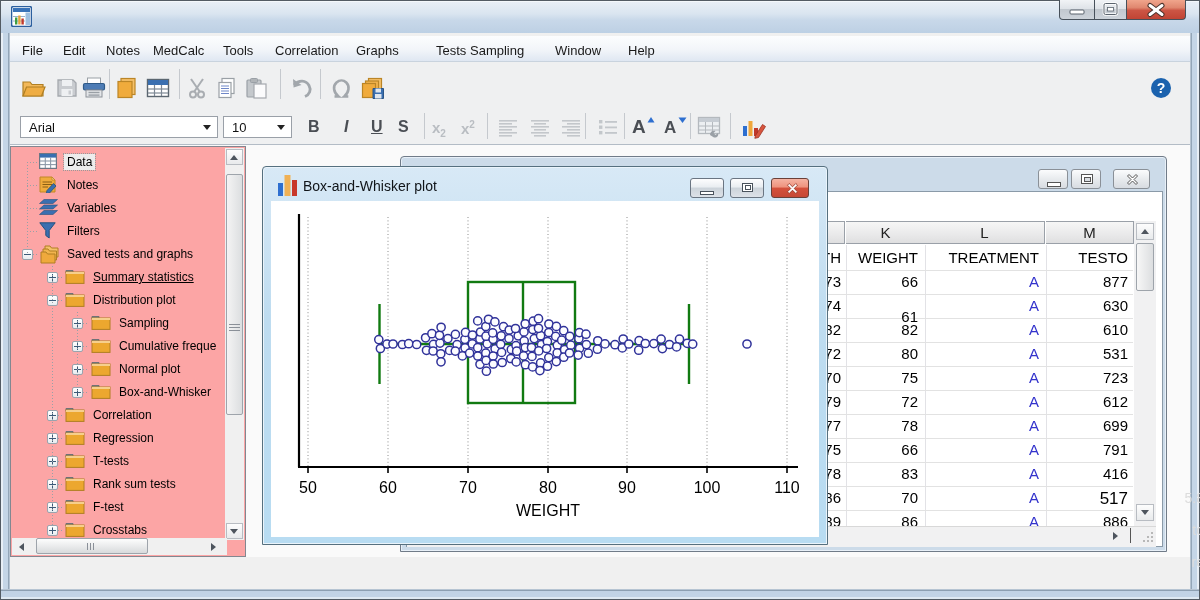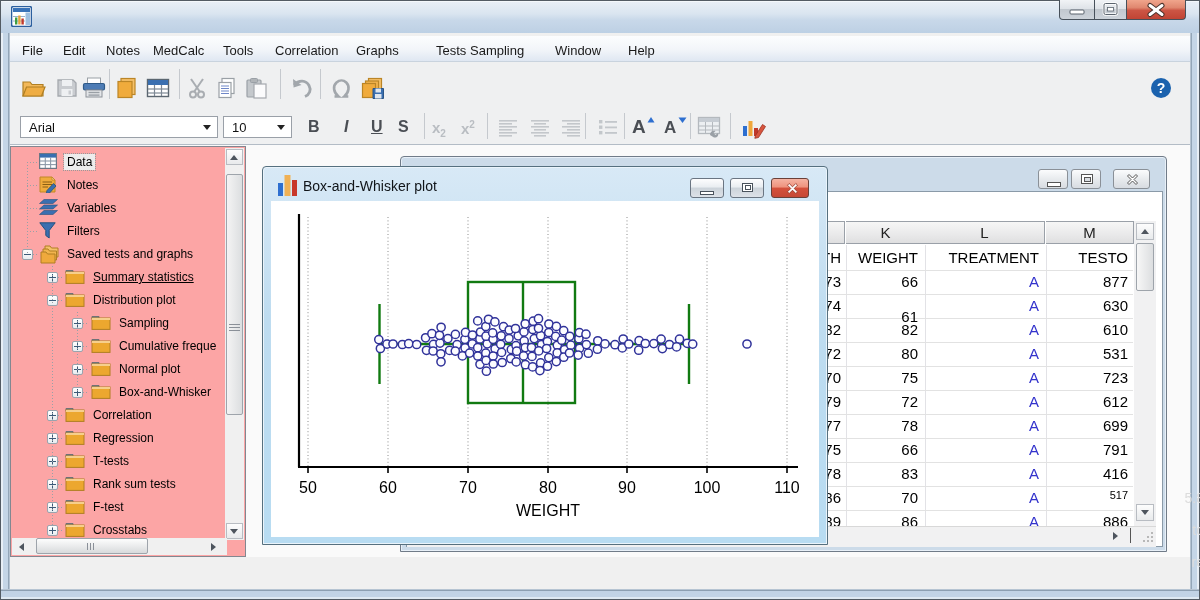--- a/index.html
+++ b/index.html
@@ -494,21 +494,21 @@
           <div style="position:absolute;left:641px;top:249px;width:80px;text-align:right;font-size:15px">791</div>
           <div style="position:absolute;left:0px;top:270px;width:726px;height:24px;border-bottom:1px solid #e2e2e2"></div>
           <div style="position:absolute;left:324px;top:273px;width:110px;text-align:right;font-size:15px">178</div>
           <div style="position:absolute;left:441px;top:273px;width:70px;text-align:right;font-size:15px">83</div>
           <div style="position:absolute;left:520px;top:273px;width:112px;text-align:right;font-size:15px;color:#3333cc">A</div>
           <div style="position:absolute;left:641px;top:273px;width:80px;text-align:right;font-size:15px">416</div>
           <div style="position:absolute;left:0px;top:294px;width:726px;height:24px;border-bottom:1px solid #e2e2e2"></div>
           <div style="position:absolute;left:324px;top:297px;width:110px;text-align:right;font-size:15px">186</div>
           <div style="position:absolute;left:441px;top:297px;width:70px;text-align:right;font-size:15px">70</div>
           <div style="position:absolute;left:520px;top:297px;width:112px;text-align:right;font-size:15px;color:#3333cc">A</div>
-          <div style="position:absolute;left:641px;top:297px;width:80px;text-align:right;font-size:11px">517</div>
+          <div style="position:absolute;left:641px;top:297px;width:80px;text-align:right;font-size:17px">517</div>
           <div style="position:absolute;left:0px;top:318px;width:726px;height:24px;border-bottom:1px solid #e2e2e2"></div>
           <div style="position:absolute;left:324px;top:321px;width:110px;text-align:right;font-size:15px">189</div>
           <div style="position:absolute;left:441px;top:321px;width:70px;text-align:right;font-size:15px">86</div>
           <div style="position:absolute;left:520px;top:321px;width:112px;text-align:right;font-size:15px;color:#3333cc">A</div>
           <div style="position:absolute;left:641px;top:321px;width:80px;text-align:right;font-size:15px">886</div>
 <div style="position:absolute;left:727px;top:29px;width:22px;height:305px;background:#f1f1f2">
  <div style="position:absolute;left:2px;top:2px;width:18px;height:17px;background:linear-gradient(180deg,#fdfdfd,#e8eaec);border:1px solid #b8bcc2;box-sizing:border-box">
               <div style="position:absolute;left:4px;top:5px;width:0;height:0;border-left:4px solid transparent;border-right:4px solid transparent;border-bottom:5px solid #4e555e"></div>
             </div>
  <div style="position:absolute;left:2px;top:22px;width:18px;height:48px;background:linear-gradient(90deg,#f7f7f7,#dcdee0);border:1px solid #9ea4ab;border-radius:2px;box-sizing:border-box"></div>

